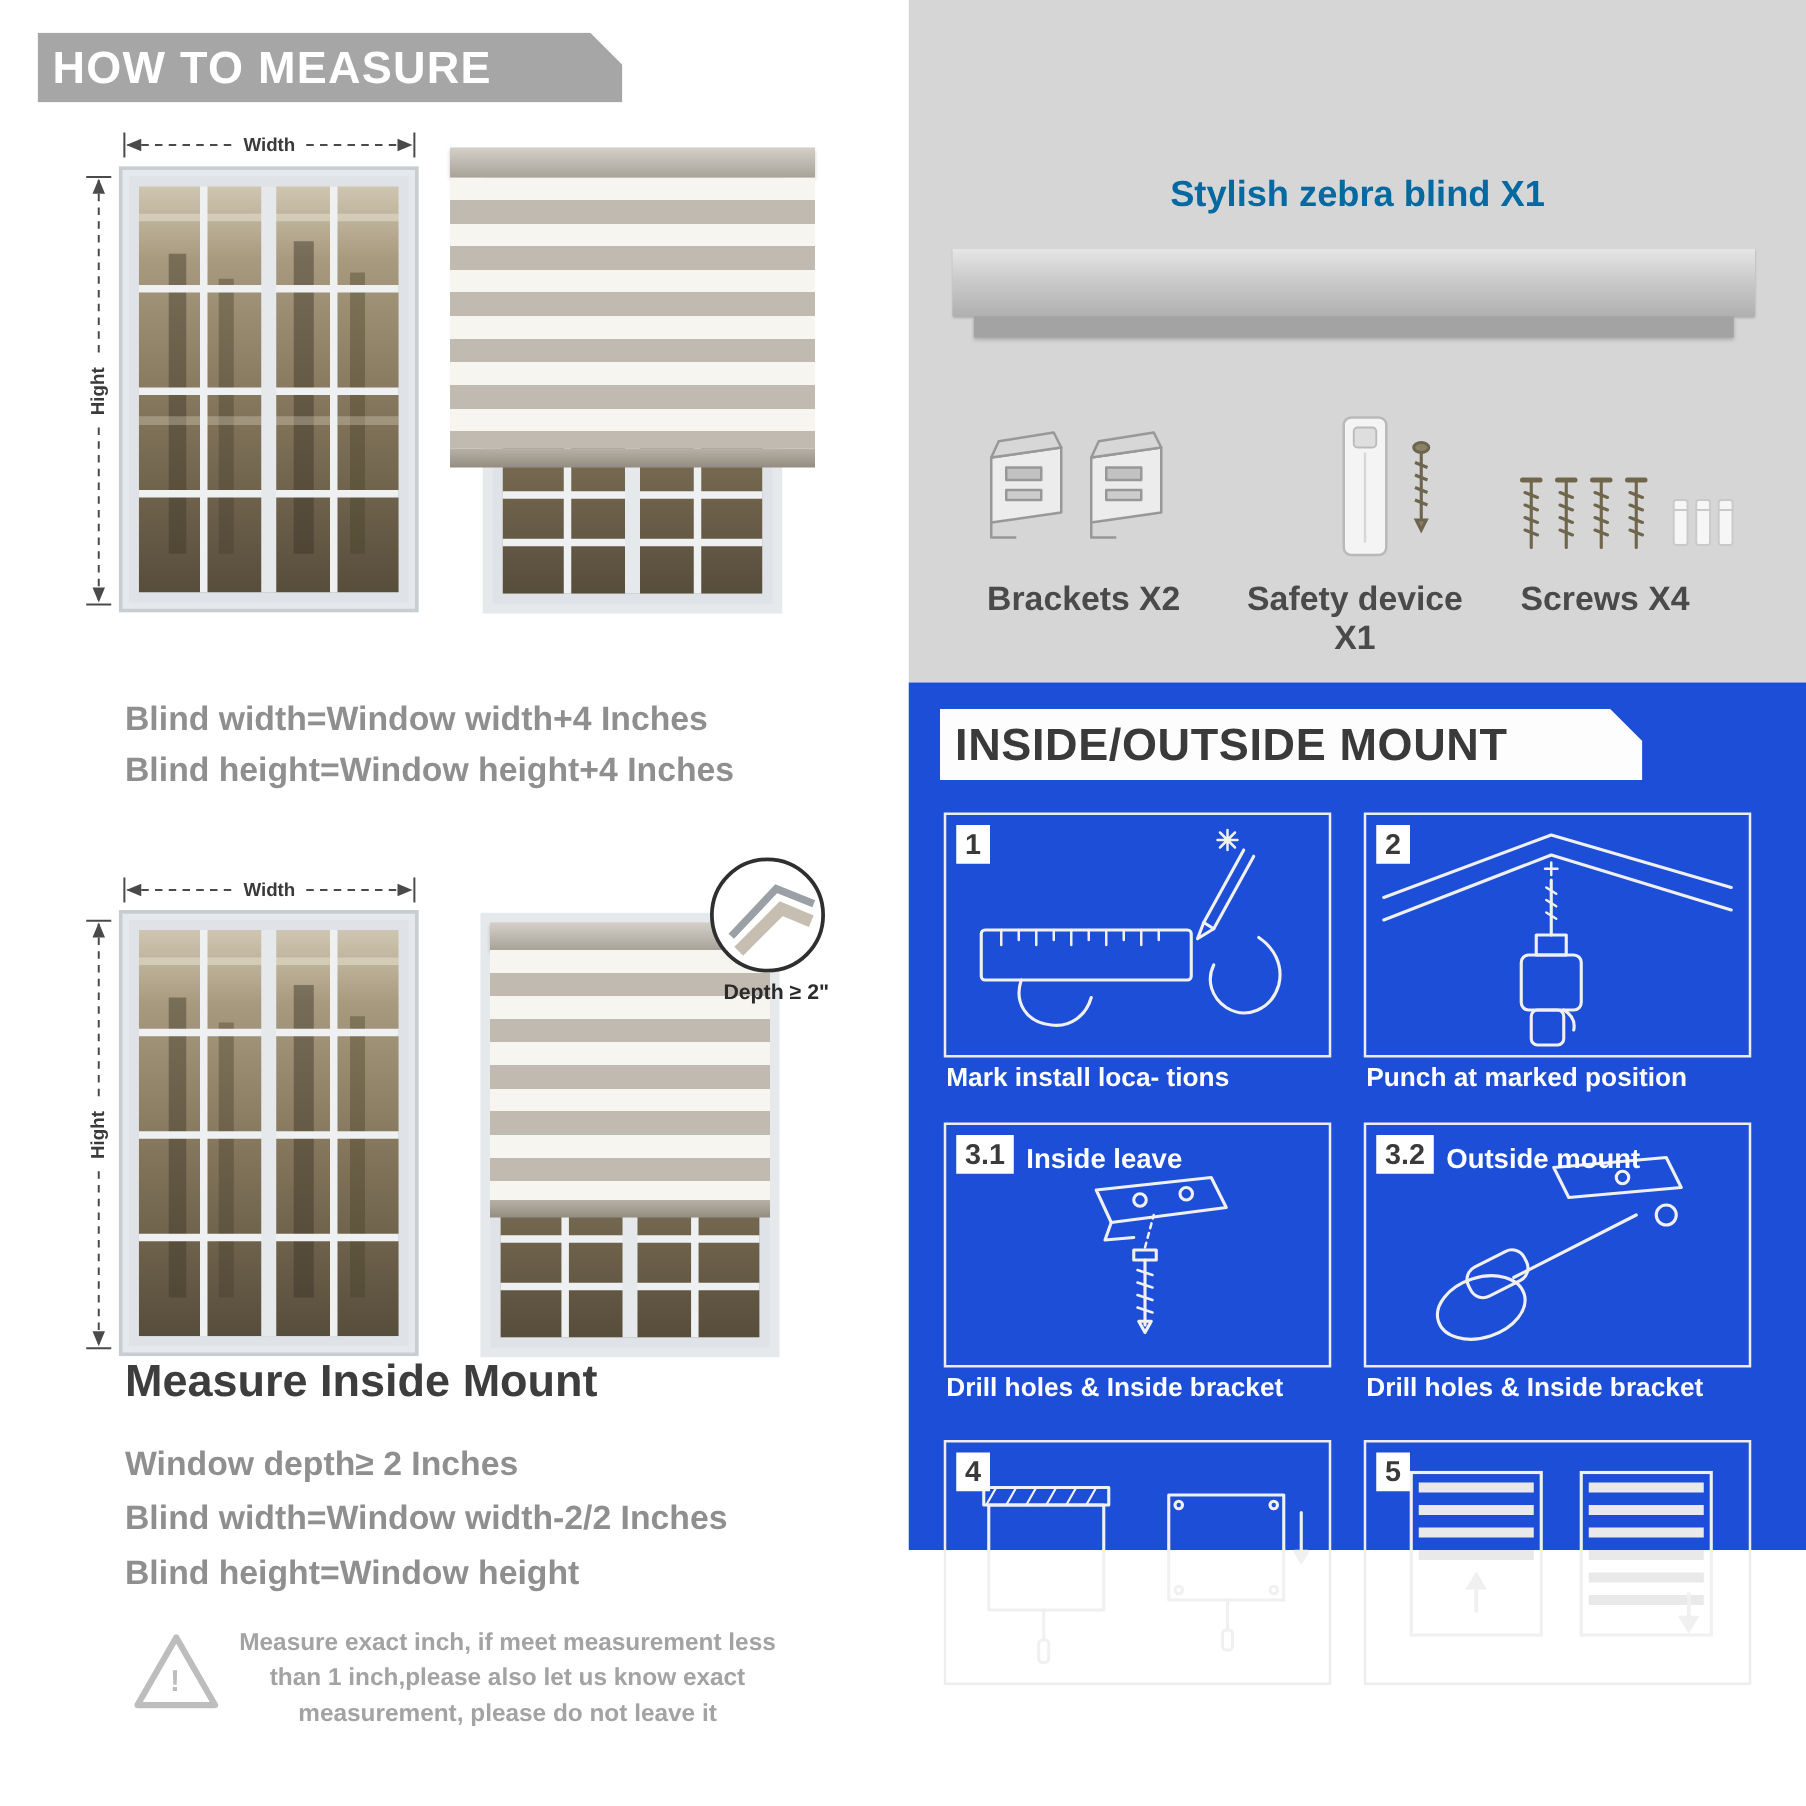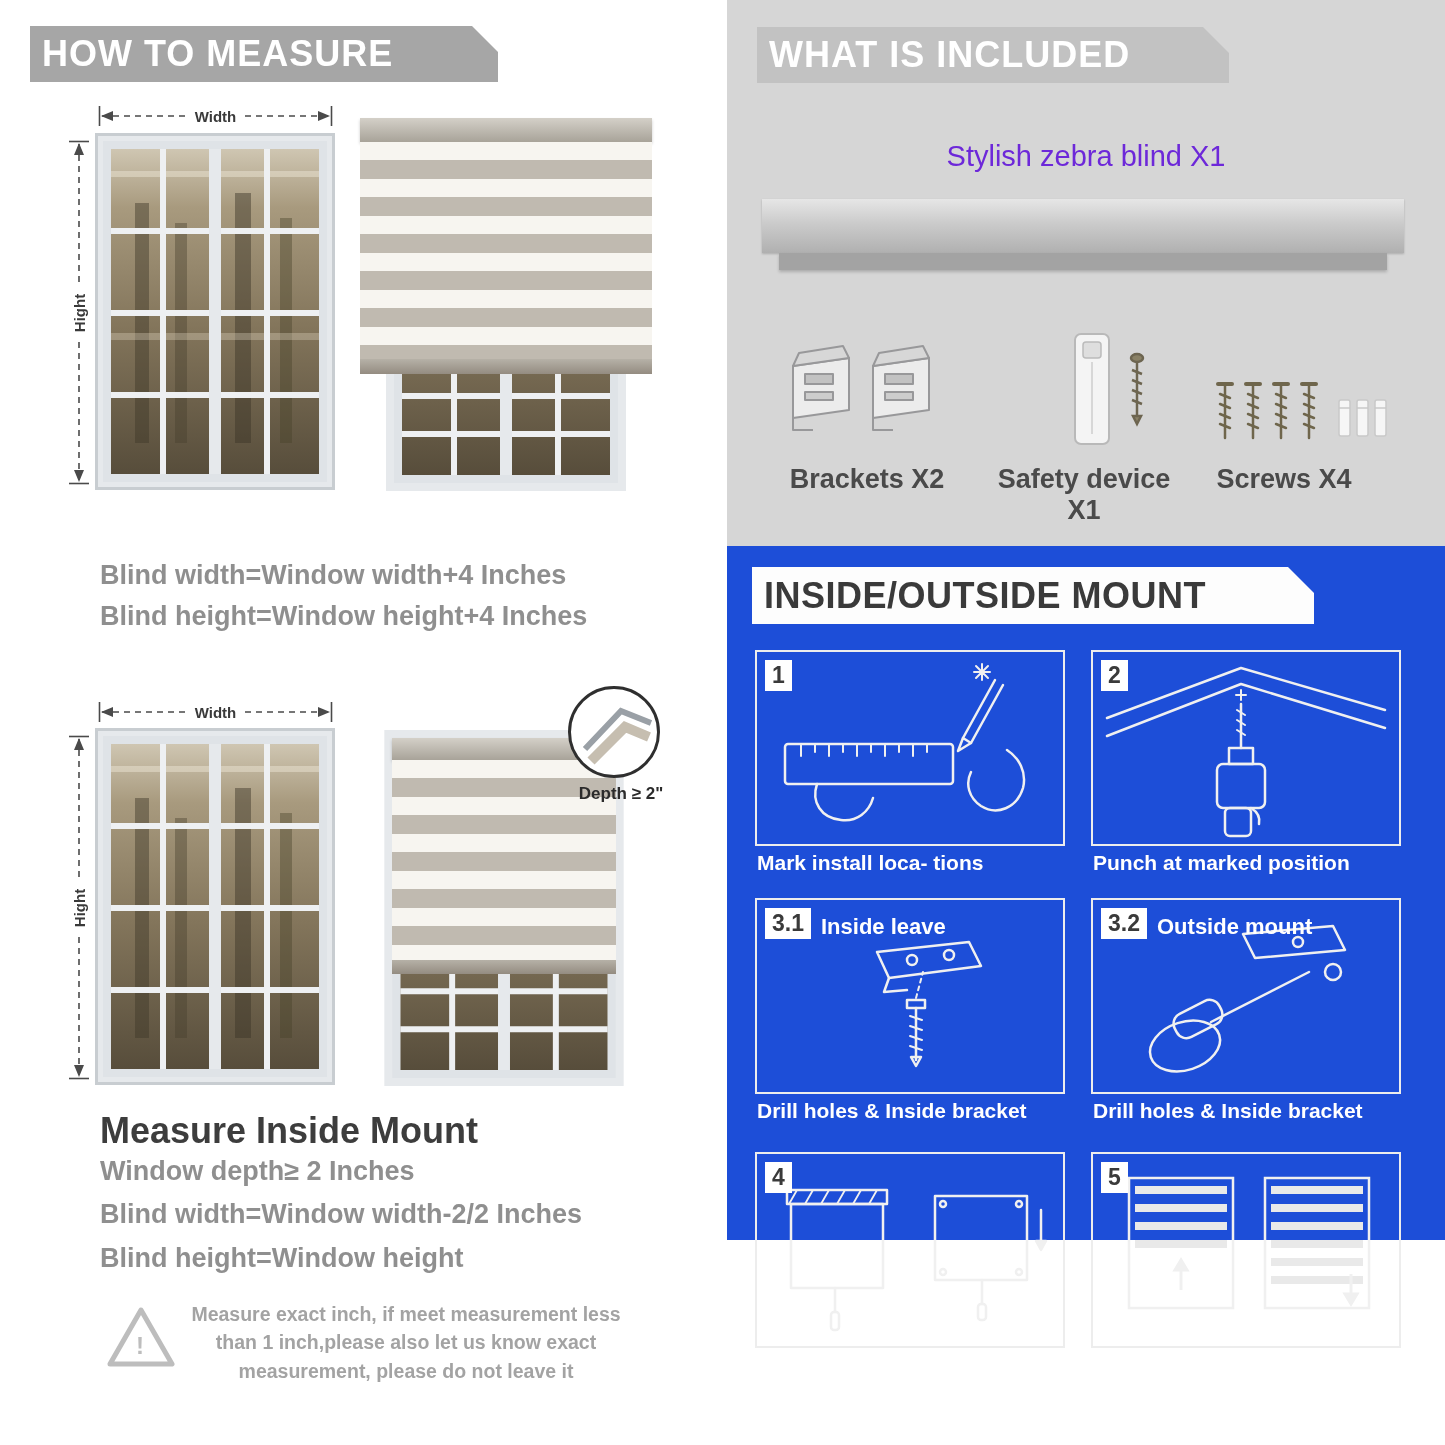--- a/index.html
+++ b/index.html
@@ -30,21 +30,21 @@
   .blind { position:absolute; }
   .blind .cassette { height:24px; background:linear-gradient(#d4d0c8,#a8a399); box-shadow:0 2px 3px rgba(0,0,0,.2); }
   .blind .stripes { background:repeating-linear-gradient(to bottom, #f7f5f0 0px, #f7f5f0 18px, #c0bab0 18px, #c0bab0 37px); }
   .blind .rail { height:15px; background:linear-gradient(#b6b1a7,#948c81); }
 
   .depth-circle { position:absolute; left:568px; top:686px; width:92px; height:92px; border:3px solid #2f2f2f; border-radius:50%; background:#fff; overflow:hidden; }
   .depth-label { position:absolute; left:556px; top:784px; width:130px; text-align:center; font-size:17px; font-weight:bold; color:#2b2b2b; }
 
   
   .included { position:absolute; left:727px; top:0; width:718px; height:546px; background:#d6d6d6; }
-  .product-title { position:absolute; left:0; top:140px; width:100%; text-align:center; font-size:29px; font-weight:normal; color:#6d28d9; }
+  .product-title { position:absolute; left:0; top:140px; width:100%; text-align:center; font-size:29px; font-weight:bold; color:#0369a1; }
   .rail-top { position:absolute; left:35px; top:199px; width:642px; height:54px; background:linear-gradient(180deg,#e6e6e6 0%, #cbcbcb 45%, #b0b0b0 100%); box-shadow:0 1px 2px rgba(0,0,0,.2); }
   .rail-bottom { position:absolute; left:52px; top:253px; width:608px; height:17px; background:#a3a3a3; box-shadow:0 2px 3px rgba(0,0,0,.2); }
   .inc-label { position:absolute; top:464px; font-size:27px; font-weight:bold; color:#4a4a4a; text-align:center; }
 
   .mount { position:absolute; left:727px; top:546px; width:718px; height:694px; background:#1d4ed8; }
   .step-box { position:absolute; width:310px; height:196px; border:2px solid #ededed; }
   .step-num { position:absolute; top:8px; left:8px; background:#fff; color:#3a3a3a; font-weight:bold; font-size:23px; line-height:1; padding:4px 7px; }
   .step-title { position:absolute; top:14px; left:64px; color:#fff; font-weight:bold; font-size:22px; }
   .step-cap { position:absolute; width:320px; color:#fff; font-weight:bold; font-size:21px; }
   .step-box svg { position:absolute; left:0; top:0; width:100%; height:100%; }
@@ -227,37 +227,34 @@
   </div>
 
   <div class="depth-circle">
     <svg viewBox="0 0 86 86" style="width:100%;height:100%;">
       <path d="M14,60 L50,22 L80,34" fill="none" stroke="#9aa0a6" stroke-width="6"></path>
       <path d="M20,72 L54,38 L78,48" fill="none" stroke="#c6beb0" stroke-width="10"></path>
     </svg>
   </div>
   <div class="depth-label">Depth ≥ 2"</div>
 
-  <div class="abs h2-dark" style="left:100px;top:1110px;">Measure Inside Mount</div>
+  <div class="abs h2-dark" style="left:100px;top:1084px;">Measure Inside Mount</div>
   <div class="abs line-gray" style="left:100px;top:1156px;">Window depth≥ 2 Inches</div>
   <div class="abs line-gray" style="left:100px;top:1199px;">Blind width=Window width-2/2 Inches</div>
   <div class="abs line-gray" style="left:100px;top:1243px;">Blind height=Window height</div>
 
   <div class="abs" style="left:103px;top:1302px;width:76px;height:72px;">
     <svg viewBox="0 0 76 72" style="width:100%;height:100%;">
       <path d="M38,8 L69,62 L7,62 Z" fill="none" stroke="#bdbdbd" stroke-width="5" stroke-linejoin="round"></path>
     </svg>
     <span class="abs" style="left:33px;top:30px;font-size:24px;font-weight:bold;color:#bdbdbd;">!</span>
   </div>
   <div class="abs note-text" style="left:180px;top:1300px;width:452px;text-align:center;">Measure exact inch, if meet measurement less than 1 inch,please also let us know exact measurement, please do not leave it</div>
 
   <div class="included">
-    <div class="abs badge cut badge-inc">
-      <span>WHAT IS INCLUDED</span>
-    </div>
     <div class="product-title">Stylish zebra blind X1</div>
 
     <div class="rail-top"></div>
     <div class="rail-bottom"></div>
 
     <svg class="abs" style="left:60px;top:336px;width:150px;height:112px;" viewBox="0 0 150 112">
       <g stroke="#98989a" stroke-width="2" stroke-linejoin="round">
         <g>
           <polygon points="6,30 62,22 62,74 6,82" fill="#ececec"></polygon>
           <polygon points="6,30 62,22 56,10 12,17" fill="#d7d7d7"></polygon>

